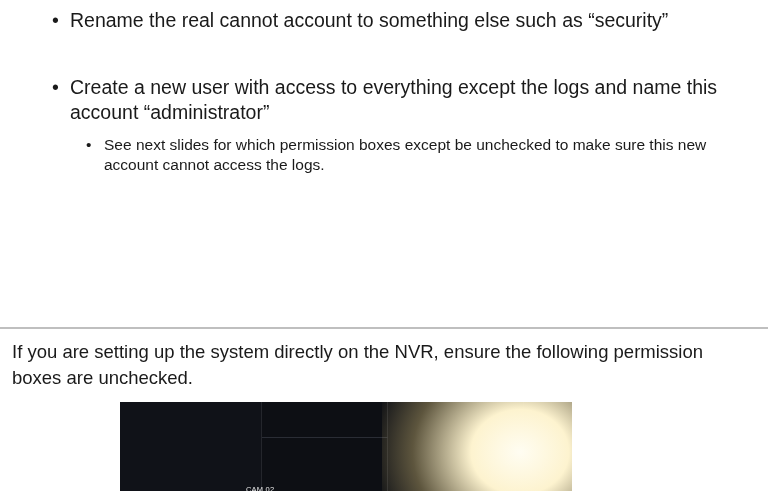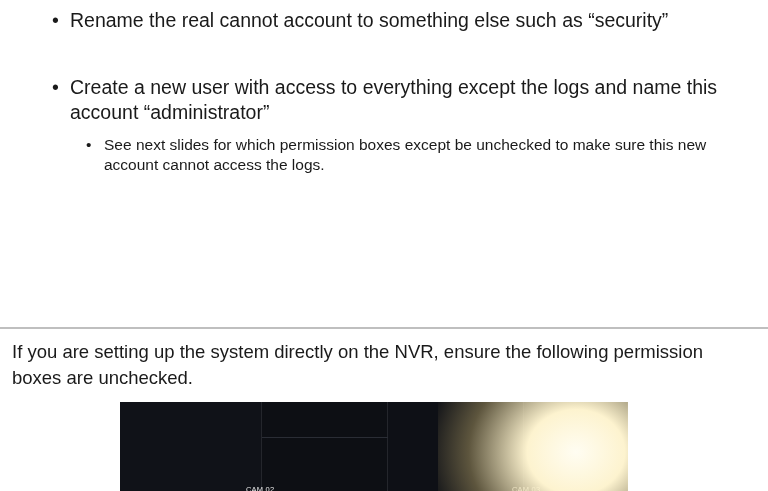--- a/index.html
+++ b/index.html
@@ -85,21 +85,21 @@
     width: 700px;
     font-size: 18.5px;
     line-height: 1.38;
     color: #1a1a1a;
   }
   
   .nvr-photo {
     position: absolute;
     left: 120px;
     top: 73px;
-    width: 508px;
+    width: 452px;
     height: 89px;
     background: #0b0c10;
     overflow: hidden;
   }
   .nvr-glow {
     position: absolute;
     right: -40px;
     top: -70px;
     width: 230px;
     height: 200px;

